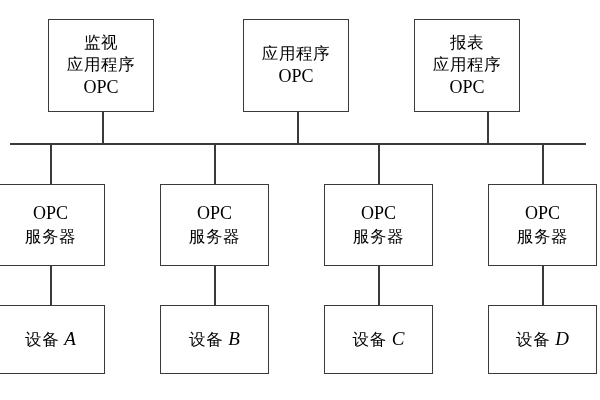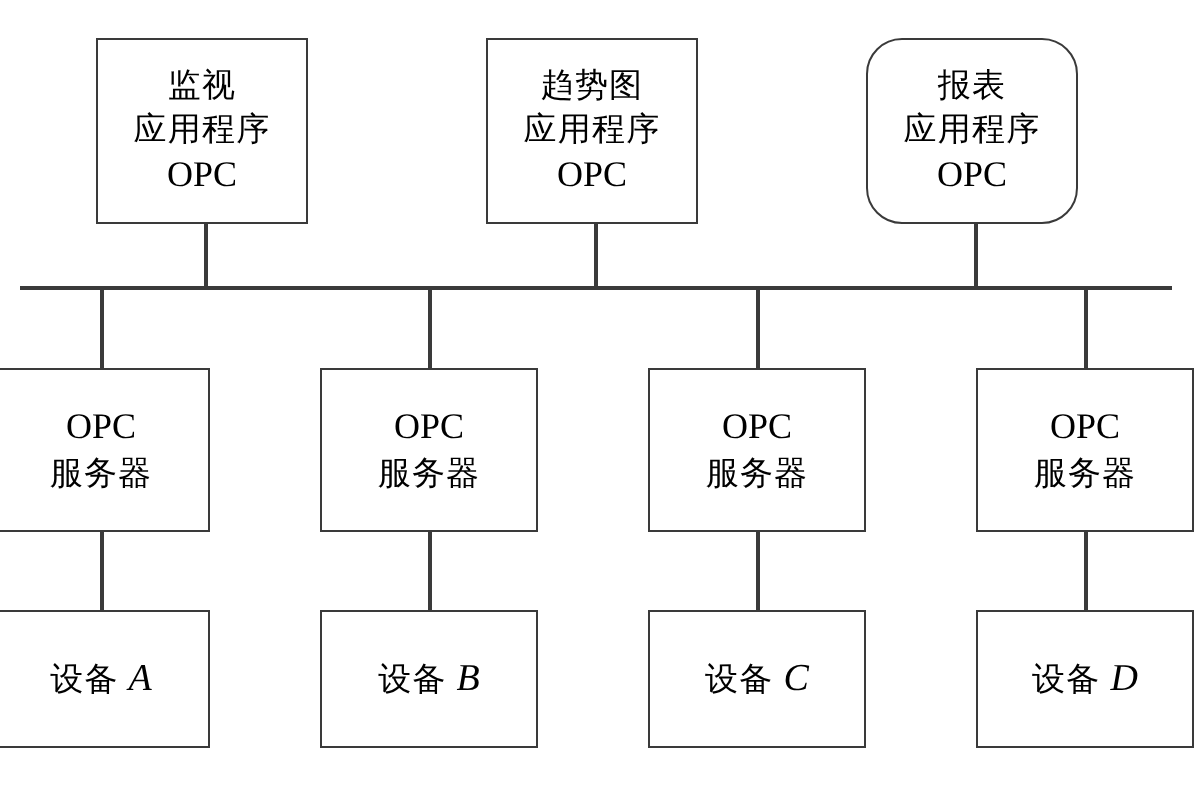--- a/index.html
+++ b/index.html
@@ -83,26 +83,25 @@
 
 <div id="diagram-root">
 
   <div class="node-box app-box" style="left:48px; top:19px;">
     <div class="line-cn">监视</div>
     <div class="line-cn">应用程序</div>
     <div class="line-latin">OPC</div>
   </div>
 
   <div class="node-box app-box" style="left:243px; top:19px;">
-    <div class="line-cn">趋势图</div>
     <div class="line-cn">应用程序</div>
     <div class="line-latin">OPC</div>
   </div>
 
-  <div class="node-box app-box" style="left:433px; top:19px;border-radius:18px;">
+  <div class="node-box app-box" style="left:414px; top:19px;">
     <div class="line-cn">报表</div>
     <div class="line-cn">应用程序</div>
     <div class="line-latin">OPC</div>
   </div>
 
   <div class="conn" style="left:102px; top:112px; height:32px;"></div>
   <div class="conn" style="left:297px; top:112px; height:32px;"></div>
   <div class="conn" style="left:487px; top:112px; height:32px;"></div>
 
   <div class="bus-line" style="left:10px; top:143px; width:576px;"></div>

